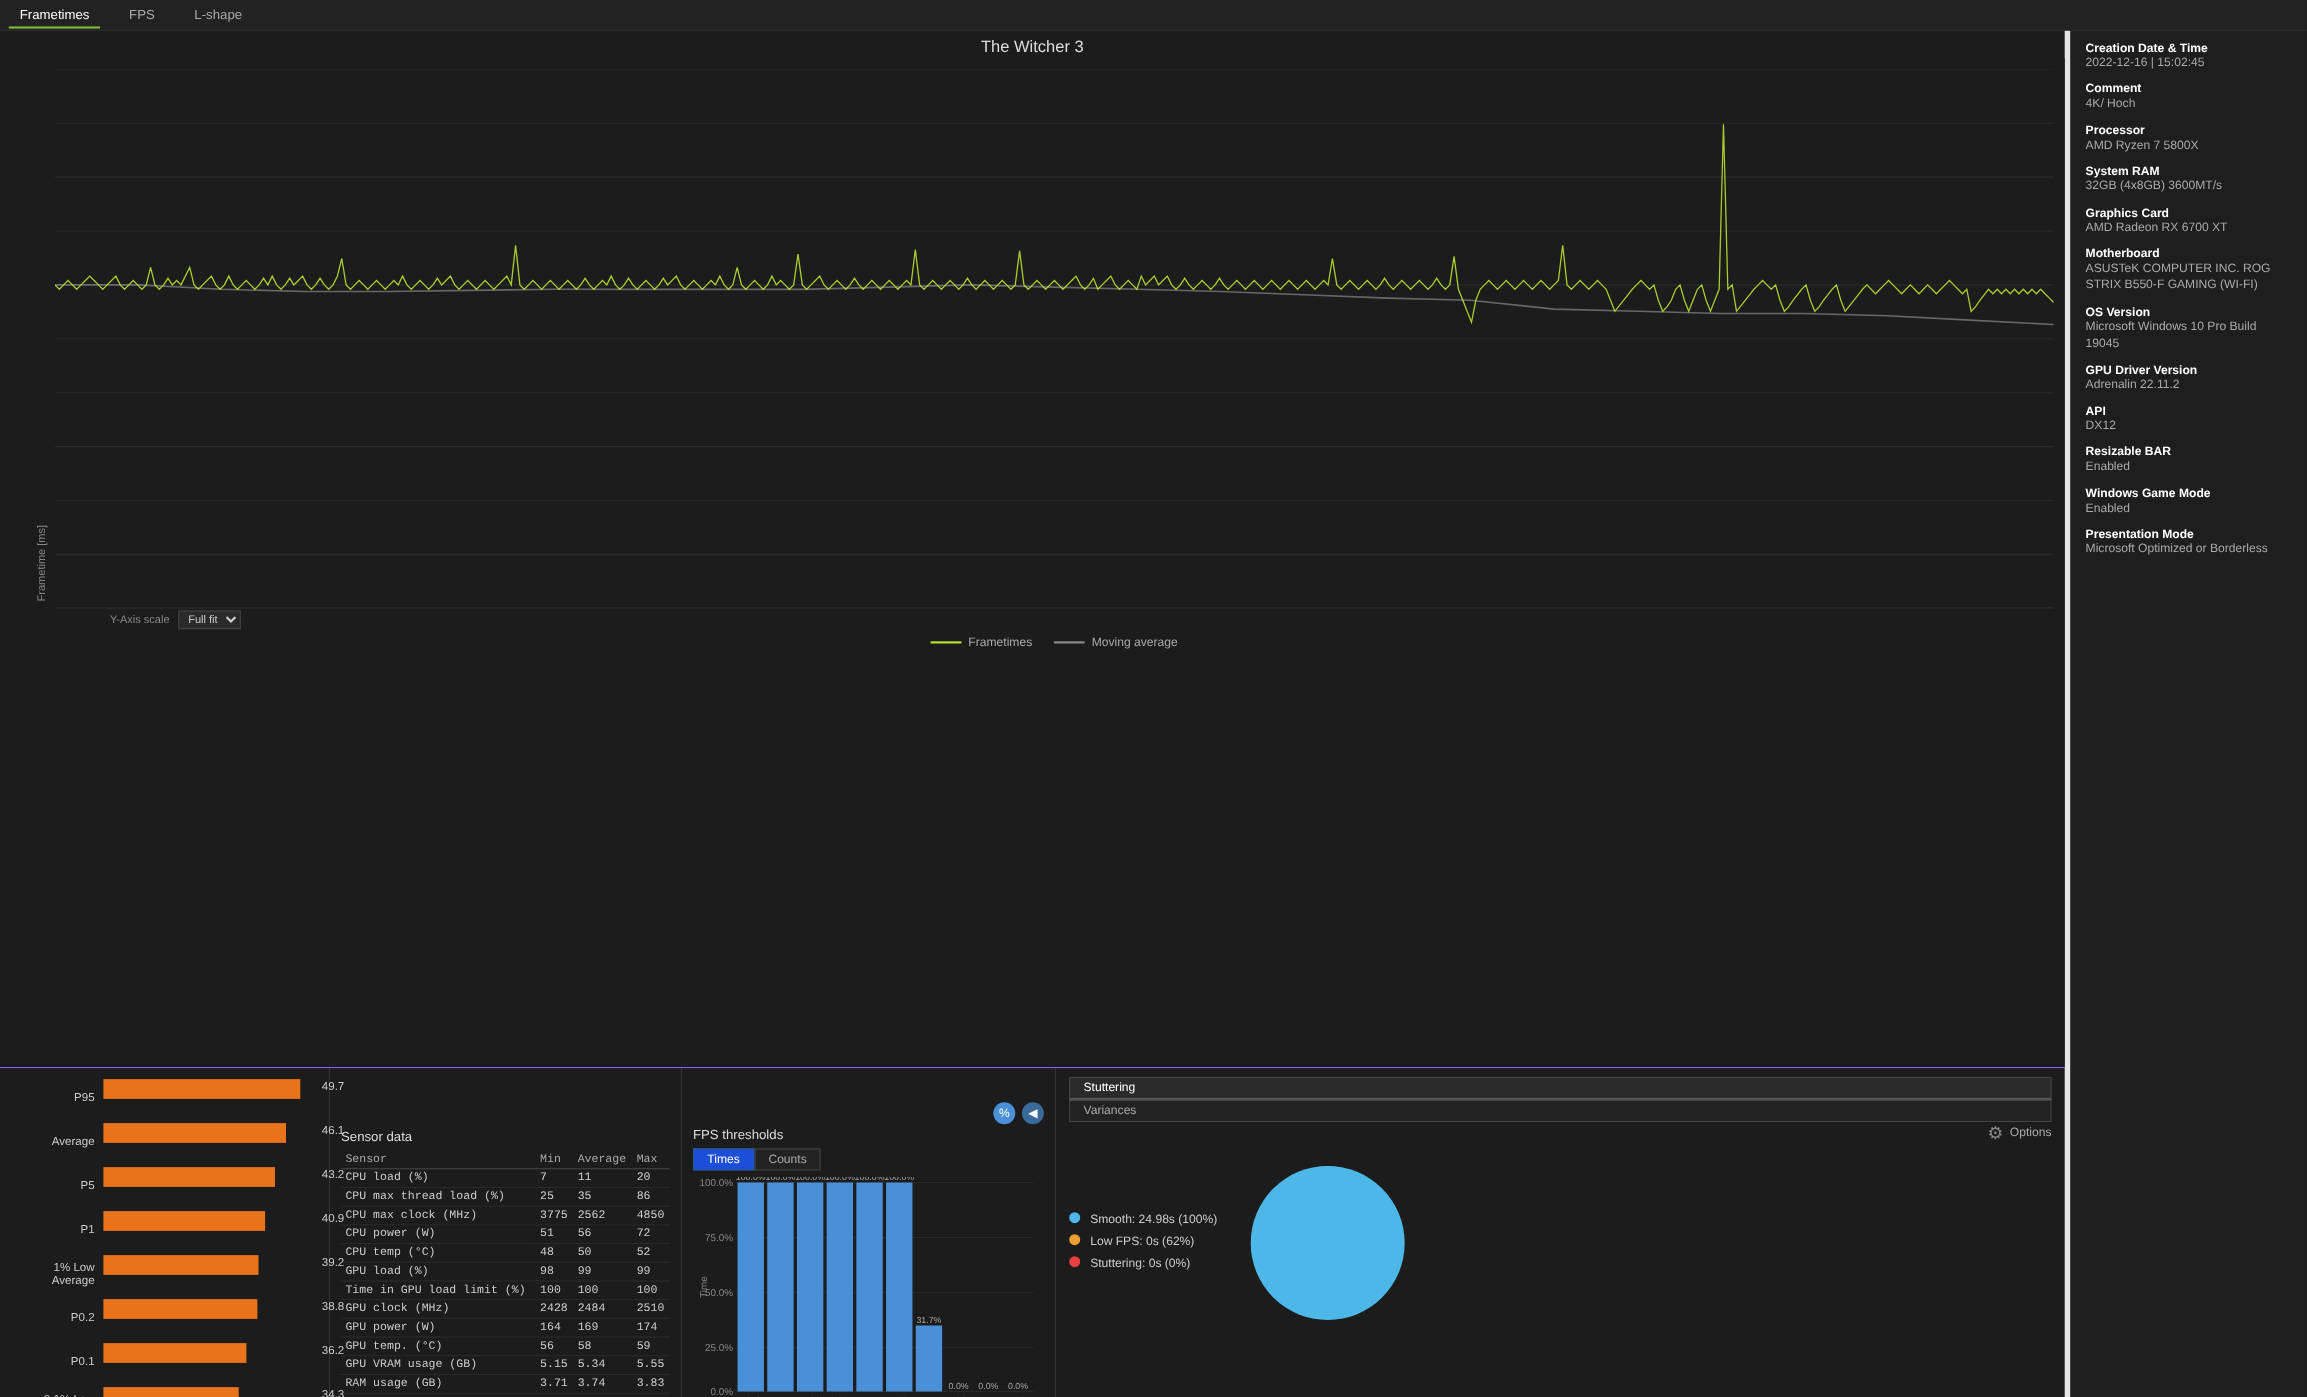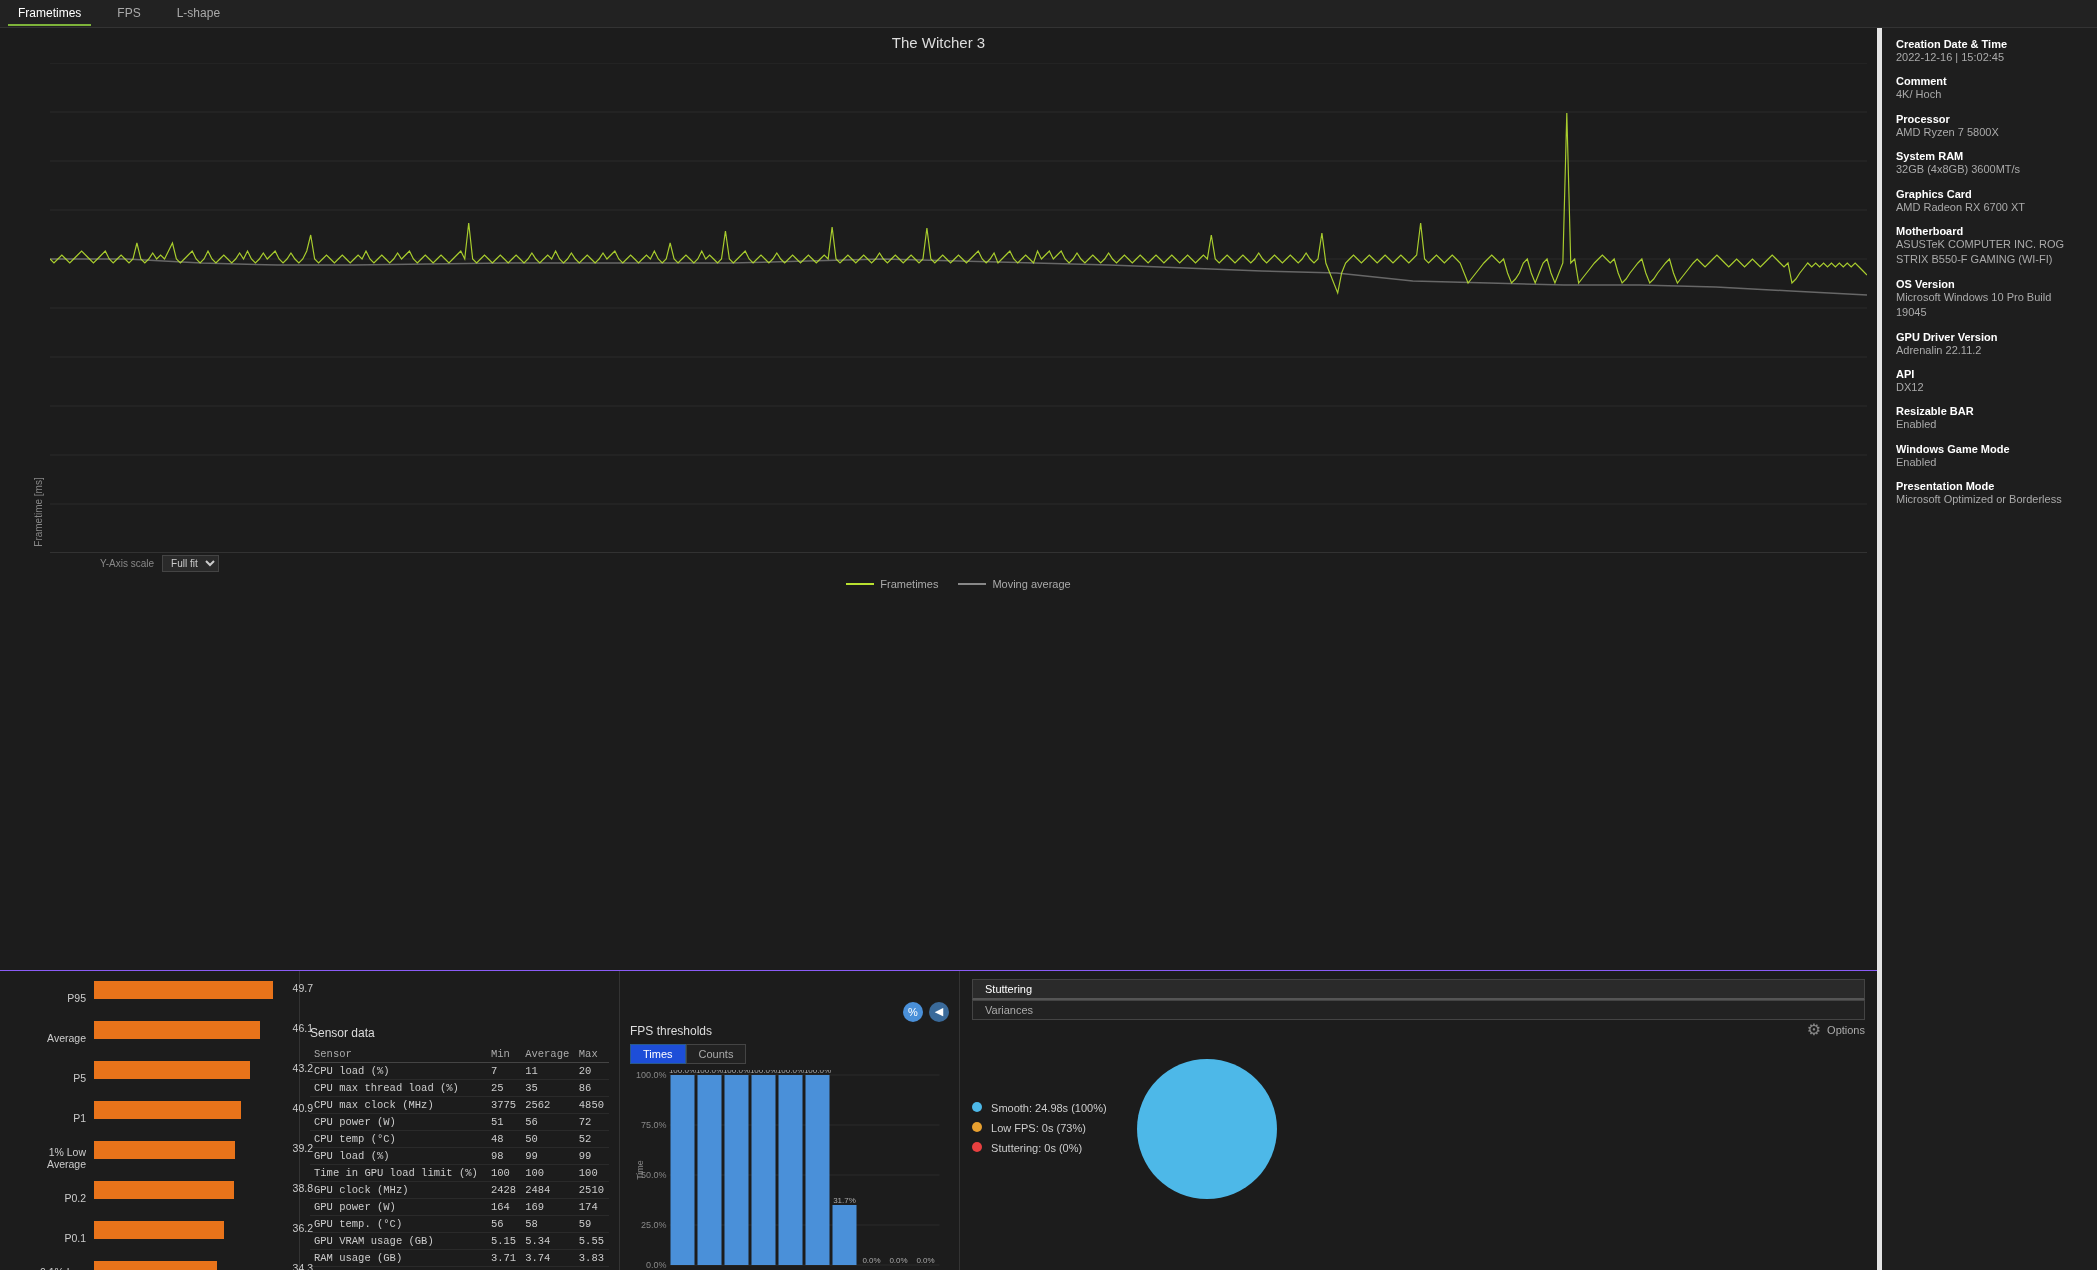--- a/index.html
+++ b/index.html
@@ -680,21 +680,21 @@
           </span>
         </div>
         <div class="stutter-content">
           <div class="stutter-legend">
             <div>
               <span class="legend-dot" style="background:#4db8e8;"></span>
               <span>Smooth: 24.98s (100%)</span>
             </div>
             <div>
               <span class="legend-dot" style="background:#e8a030;"></span>
-              <span>Low FPS: 0s (73%)</span>
+              <span>Low FPS: 0s (62%)</span>
             </div>
             <div>
               <span class="legend-dot" style="background:#e84040;"></span>
               <span>Stuttering: 0s (0%)</span>
             </div>
           </div>
 
           <svg width="160" height="160" viewBox="0 0 160 160">
             <circle cx="80" cy="80" r="70" fill="#4db8e8"></circle>
           </svg>

